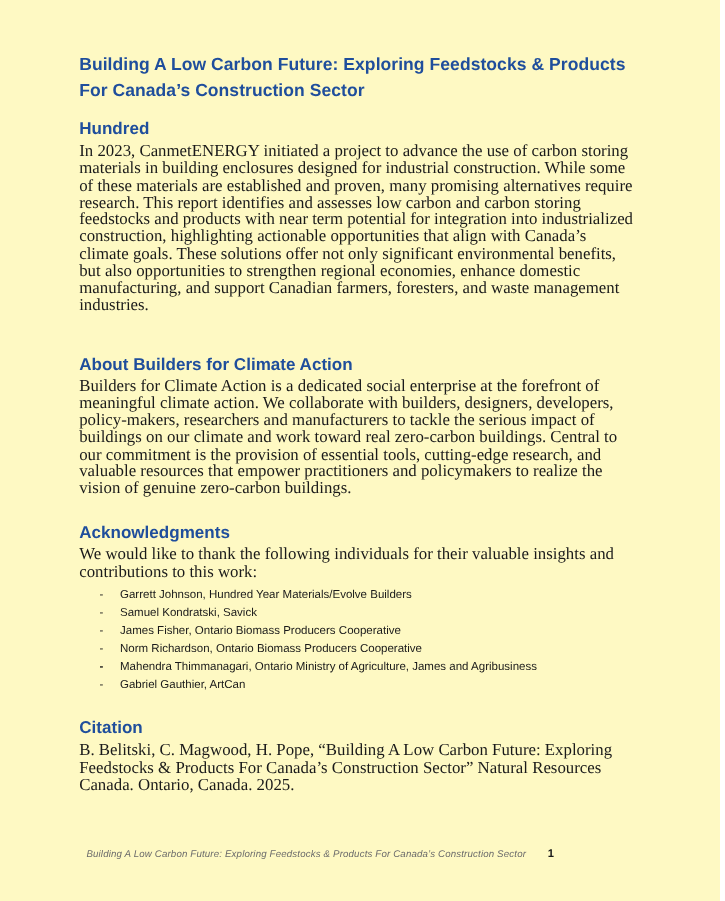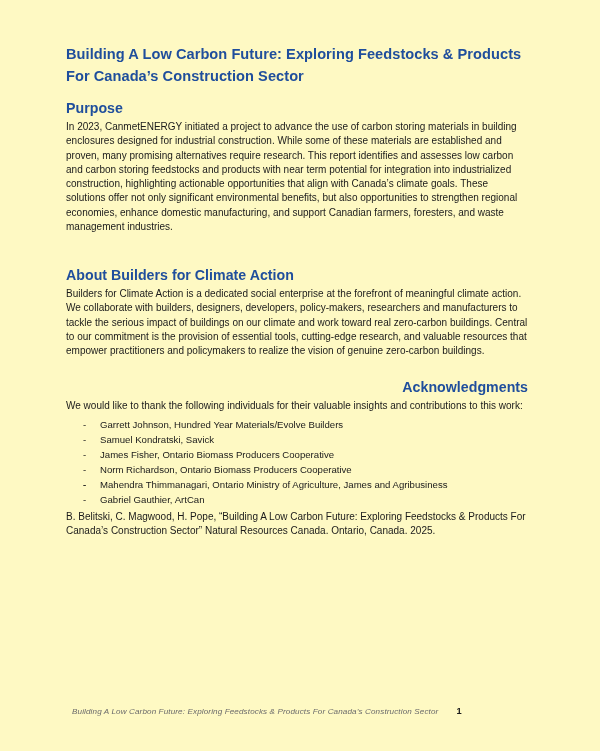--- a/index.html
+++ b/index.html
@@ -41,31 +41,32 @@
     color: #1f4e9c;
     font-size: 14.2px;
     font-weight: bold;
     line-height: 18px;
     letter-spacing: 0.02px;
     margin: 0;
     padding: 0;
   }
   .sh-purpose { margin-top: 12px; }
   .sh-about   { margin-top: 32px; }
-  .sh-ack     { margin-top: 20px; text-align: right; }
+  .sh-ack     { margin-top: 20px; }
   .sh-cite    { margin-top: 20px; }
 
   p.body-text {
     color: #1a1a1a;
-    font-size: 10px;
+    font-size: 14px;
     line-height: 14.25px;
     margin: 3px 0 0 0;
     padding: 0;
     text-align: left;
     letter-spacing: 0.005px;
+    font-family: Liberation Serif, serif;
   }
   ul.ack-list {
     list-style: none;
     margin: 3px 0 0 0;
     padding: 0;
   }
   ul.ack-list li {
     position: relative;
     color: #1a1a1a;
     font-size: 9.6px;
@@ -108,21 +109,21 @@
 </style>
 </head>
 <body>
 
 <div class="page">
 
   <div class="content">
 
     <h1 class="doc-title">Building A Low Carbon Future: Exploring Feedstocks &amp; Products For Canada’s Construction Sector</h1>
 
-    <h2 class="section-heading sh-purpose">Purpose</h2>
+    <h2 class="section-heading sh-purpose">Hundred</h2>
     <p class="body-text">In 2023, CanmetENERGY initiated a project to advance the use of carbon storing materials in building enclosures designed for industrial construction. While some of these materials are established and proven, many promising alternatives require research. This report identifies and assesses low carbon and carbon storing feedstocks and products with near term potential for integration into industrialized construction, highlighting actionable opportunities that align with Canada’s climate goals. These solutions offer not only significant environmental benefits, but also opportunities to strengthen regional economies, enhance domestic manufacturing, and support Canadian farmers, foresters, and waste management industries.</p>
 
     <h2 class="section-heading sh-about">About Builders for Climate Action</h2>
     <p class="body-text">Builders for Climate Action is a dedicated social enterprise at the forefront of meaningful climate action. We collaborate with builders, designers, developers, policy-makers, researchers and manufacturers to tackle the serious impact of buildings on our climate and work toward real zero-carbon buildings. Central to our commitment is the provision of essential tools, cutting-edge research, and valuable resources that empower practitioners and policymakers to realize the vision of genuine zero-carbon buildings.</p>
 
     <h2 class="section-heading sh-ack">Acknowledgments</h2>
     <p class="body-text">We would like to thank the following individuals for their valuable insights and contributions to this work:</p>
 
     <ul class="ack-list">
       <li>
@@ -147,20 +148,21 @@
       <li>
         <span class="dash">-</span>
         <span>Mahendra Thimmanagari, Ontario Ministry of Agriculture, James and Agribusiness</span>
       </li>
       <li>
         <span class="dash">-</span>
         <span>Gabriel Gauthier, ArtCan</span>
       </li>
     </ul>
 
+    <h2 class="section-heading sh-cite">Citation</h2>
     <p class="body-text">B. Belitski, C. Magwood, H. Pope, “Building A Low Carbon Future: Exploring Feedstocks &amp; Products For Canada’s Construction Sector” Natural Resources Canada. Ontario, Canada. 2025.</p>
 
   </div>
 
   <div class="footer">
     <span class="footer-text">Building A Low Carbon Future: Exploring Feedstocks &amp; Products For Canada’s Construction Sector</span>
     <span class="footer-page-number">1</span>
   </div>
 
 </div>

